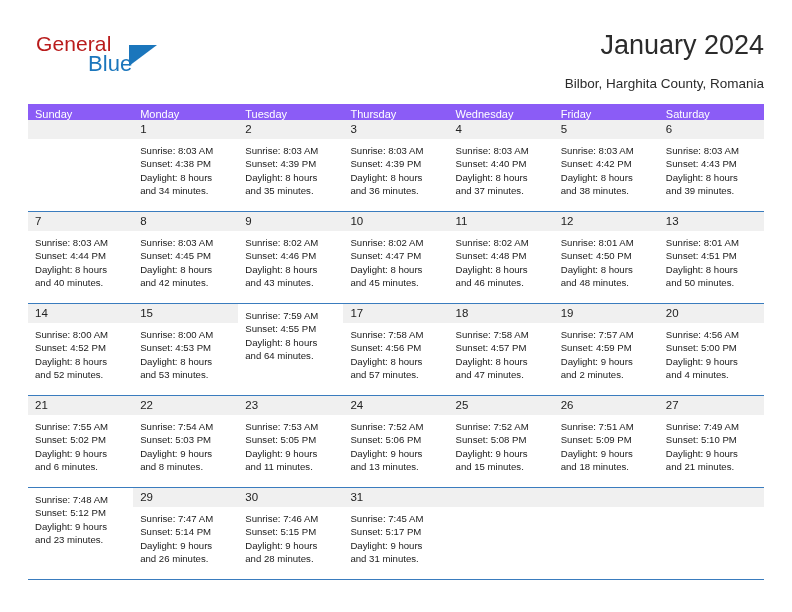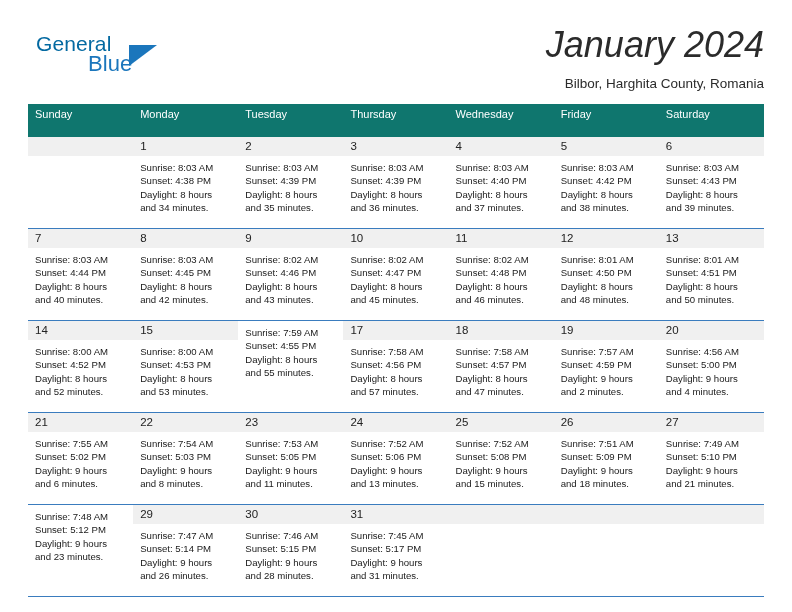--- a/index.html
+++ b/index.html
@@ -34,21 +34,21 @@
     left: 0;
     top: 4px;
     width: 220px;
     height: 56px;
   }
   .logo-general {
     position: absolute;
     left: 8px;
     top: 0px;
     font-size: 21px;
-    color: #0369a1;
+    color: #b91c1c;
     letter-spacing: .1px;
     line-height: 24px;
   }
   .logo-blue {
     position: absolute;
     left: 60px;
     top: 20px;
     font-size: 22px;
     color: #1b76bc;
     letter-spacing: .1px;
@@ -64,45 +64,44 @@
     border-bottom: 21px solid transparent;
   }
 
   .title-block {
     position: absolute;
     right: 0;
     top: 0;
     text-align: right;
   }
   .cal-title {
-    font-size: 36px;
+    font-size: 27px;
     color: #2b2b2b;
     line-height: 34px;
     white-space: nowrap;
-    font-style: italic;
   }
   .cal-subtitle {
     font-size: 13.5px;
     color: #2b2b2b;
     line-height: 20px;
     margin-top: 12px;
     white-space: nowrap;
   }
 
   
   .calendar {
     position: absolute;
     left: 28px;
     top: 104px;
     width: 736px;
   }
   .weekday-row {
     display: flex;
-    background: #0f766e;
-    height: 33px;
+    background: #8b5cf6;
+    height: 16px;
   }
   .weekday {
     flex: 1 1 0;
     color: #ffffff;
     font-size: 11px;
     line-height: 21px;
     padding-left: 7px;
     box-sizing: border-box;
     white-space: nowrap;
   }
@@ -349,21 +348,21 @@
               <div class="cell-line">Sunset: 4:53 PM</div>
               <div class="cell-line">Daylight: 8 hours</div>
               <div class="cell-line">and 53 minutes.</div>
             </div>
           </div>
           <div class="day-cell">
             <div class="cell-body">
               <div class="cell-line">Sunrise: 7:59 AM</div>
               <div class="cell-line">Sunset: 4:55 PM</div>
               <div class="cell-line">Daylight: 8 hours</div>
-              <div class="cell-line">and 55 minutes.</div>
+              <div class="cell-line">and 64 minutes.</div>
             </div>
           </div>
           <div class="day-cell">
             <div class="daynum-band">
               <span class="daynum">17</span>
             </div>
             <div class="cell-body">
               <div class="cell-line">Sunrise: 7:58 AM</div>
               <div class="cell-line">Sunset: 4:56 PM</div>
               <div class="cell-line">Daylight: 8 hours</div>

